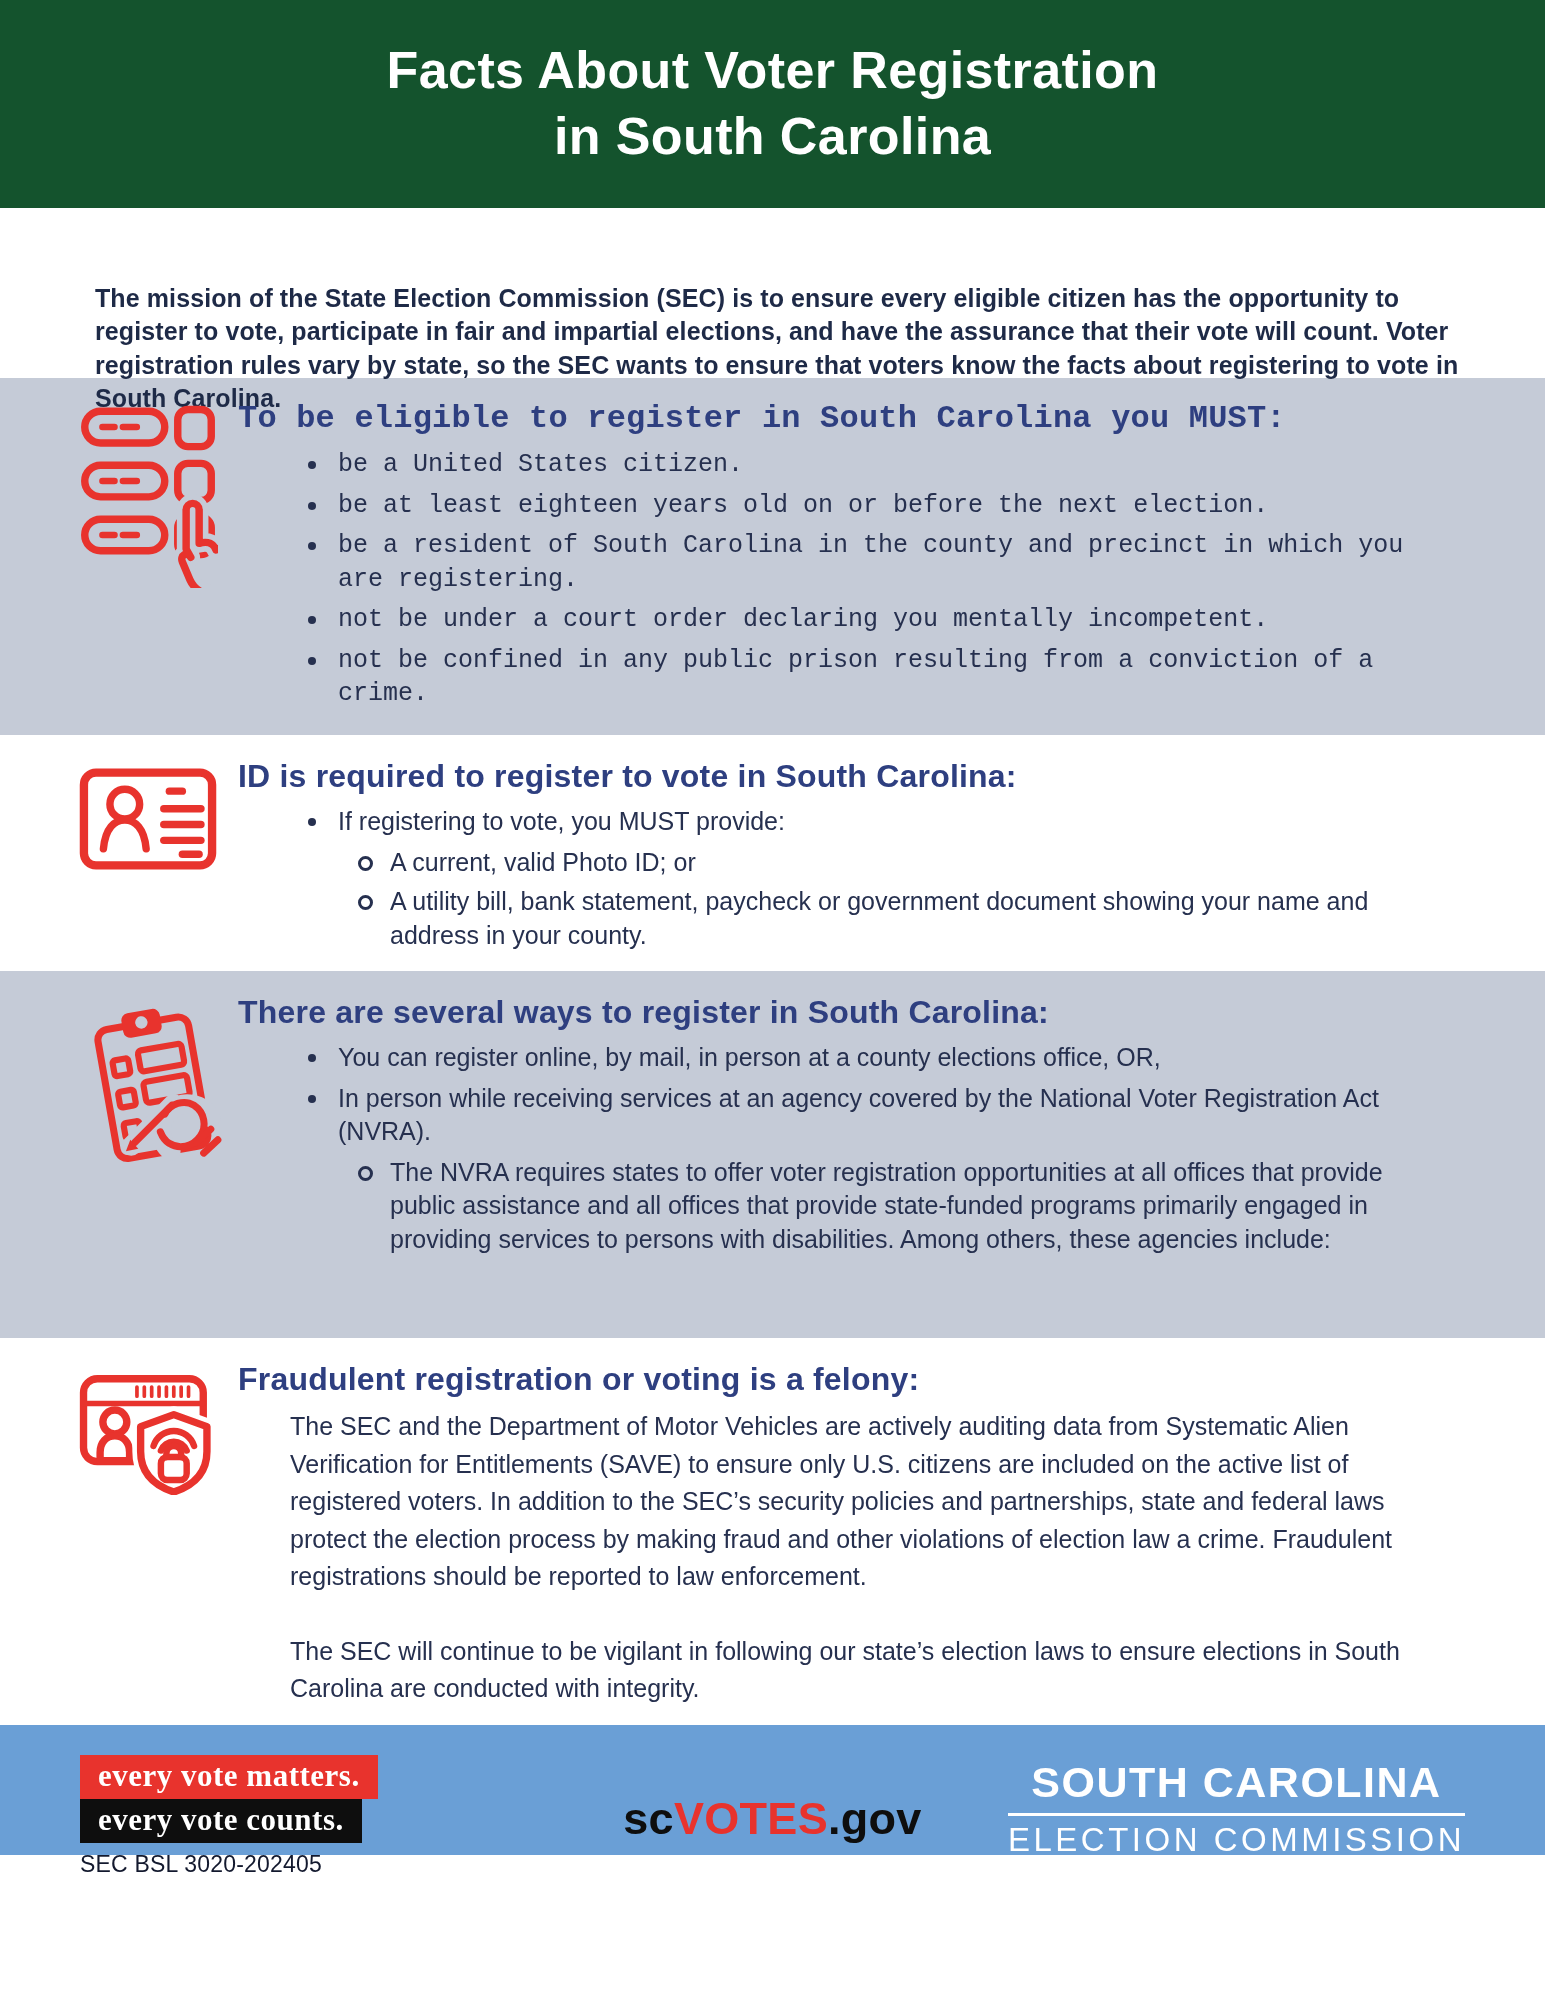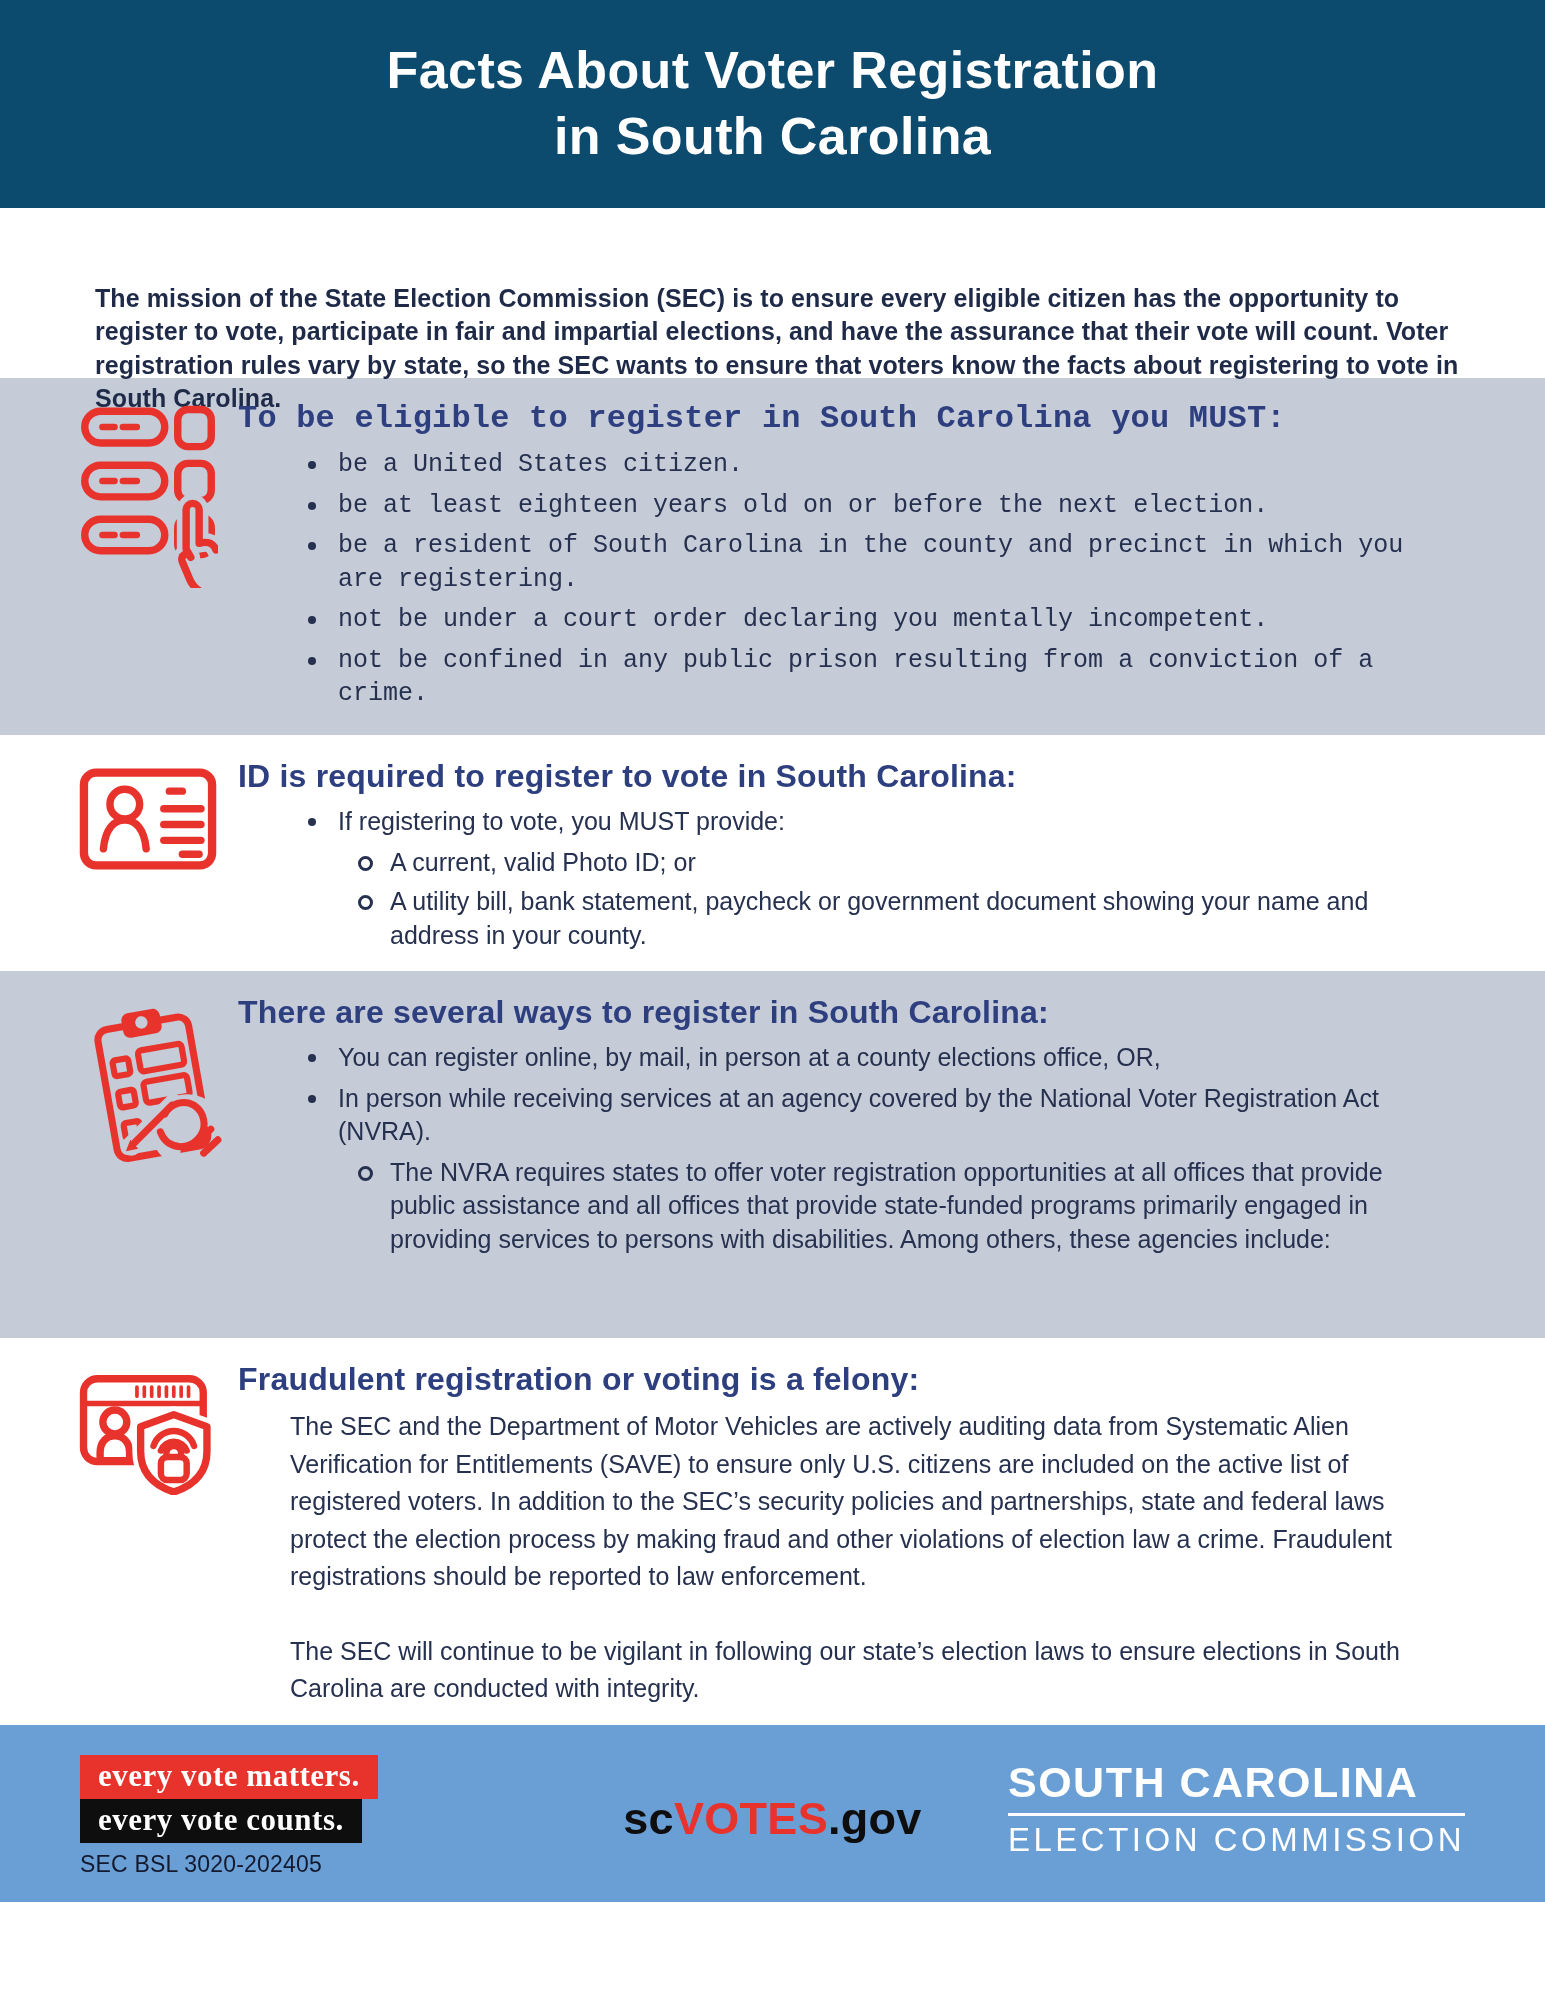--- a/index.html
+++ b/index.html
@@ -4,21 +4,21 @@
 <style>
   * { margin:0; padding:0; box-sizing:border-box; }
   html,body { background:#ffffff; }
   .page {
     width:1545px; height:2000px; position:relative; overflow:hidden;
     font-family:"Liberation Sans","DejaVu Sans",sans-serif; background:#ffffff;
   }
 
   
   .header-band {
-    height:208px; background:#0c4a6e; color:#ffffff;
+    height:208px; background:#14532d; color:#ffffff;
     display:flex; flex-direction:column; align-items:center; justify-content:center;
     text-align:center;
   }
   .header-band .title-line {
     font-size:52px; font-weight:600; line-height:1.26; letter-spacing:.4px;
   }
 
   
   .mission-wrap { height:170px; padding:26px 80px 0 95px; background:#ffffff; }
   .mission-wrap p {
@@ -74,22 +74,22 @@
     color:#26304F; text-decoration:underline; text-underline-offset:4px;
     text-decoration-thickness:2px; cursor:pointer;
   }
   .fraud-para {
     margin:0 0 37px 52px; font-size:25px; line-height:1.5;
     color:#26304F; max-width:1140px;
   }
 
   
   .footer-band {
-    height:177px; background:#6A9FD6; position:relative;
-    padding:30px 80px 0; display:flex; align-items:flex-start;
+    height:130px; background:#6A9FD6; position:relative;
+    padding:30px 80px 0; display:flex; align-items:flex-start;text-align:center;
   }
   .vote-badges { display:flex; flex-direction:column; align-items:flex-start; }
   .badge {
     display:inline-block; color:#ffffff; font-weight:700;
     font-family:"Liberation Serif","DejaVu Serif",serif;
     font-size:31px; line-height:1; padding:5px 18px 8px;
     letter-spacing:.5px; white-space:nowrap;
   }
   .badge.red { background:#E8332D; }
   .badge.black { background:#0E0E0E; }

